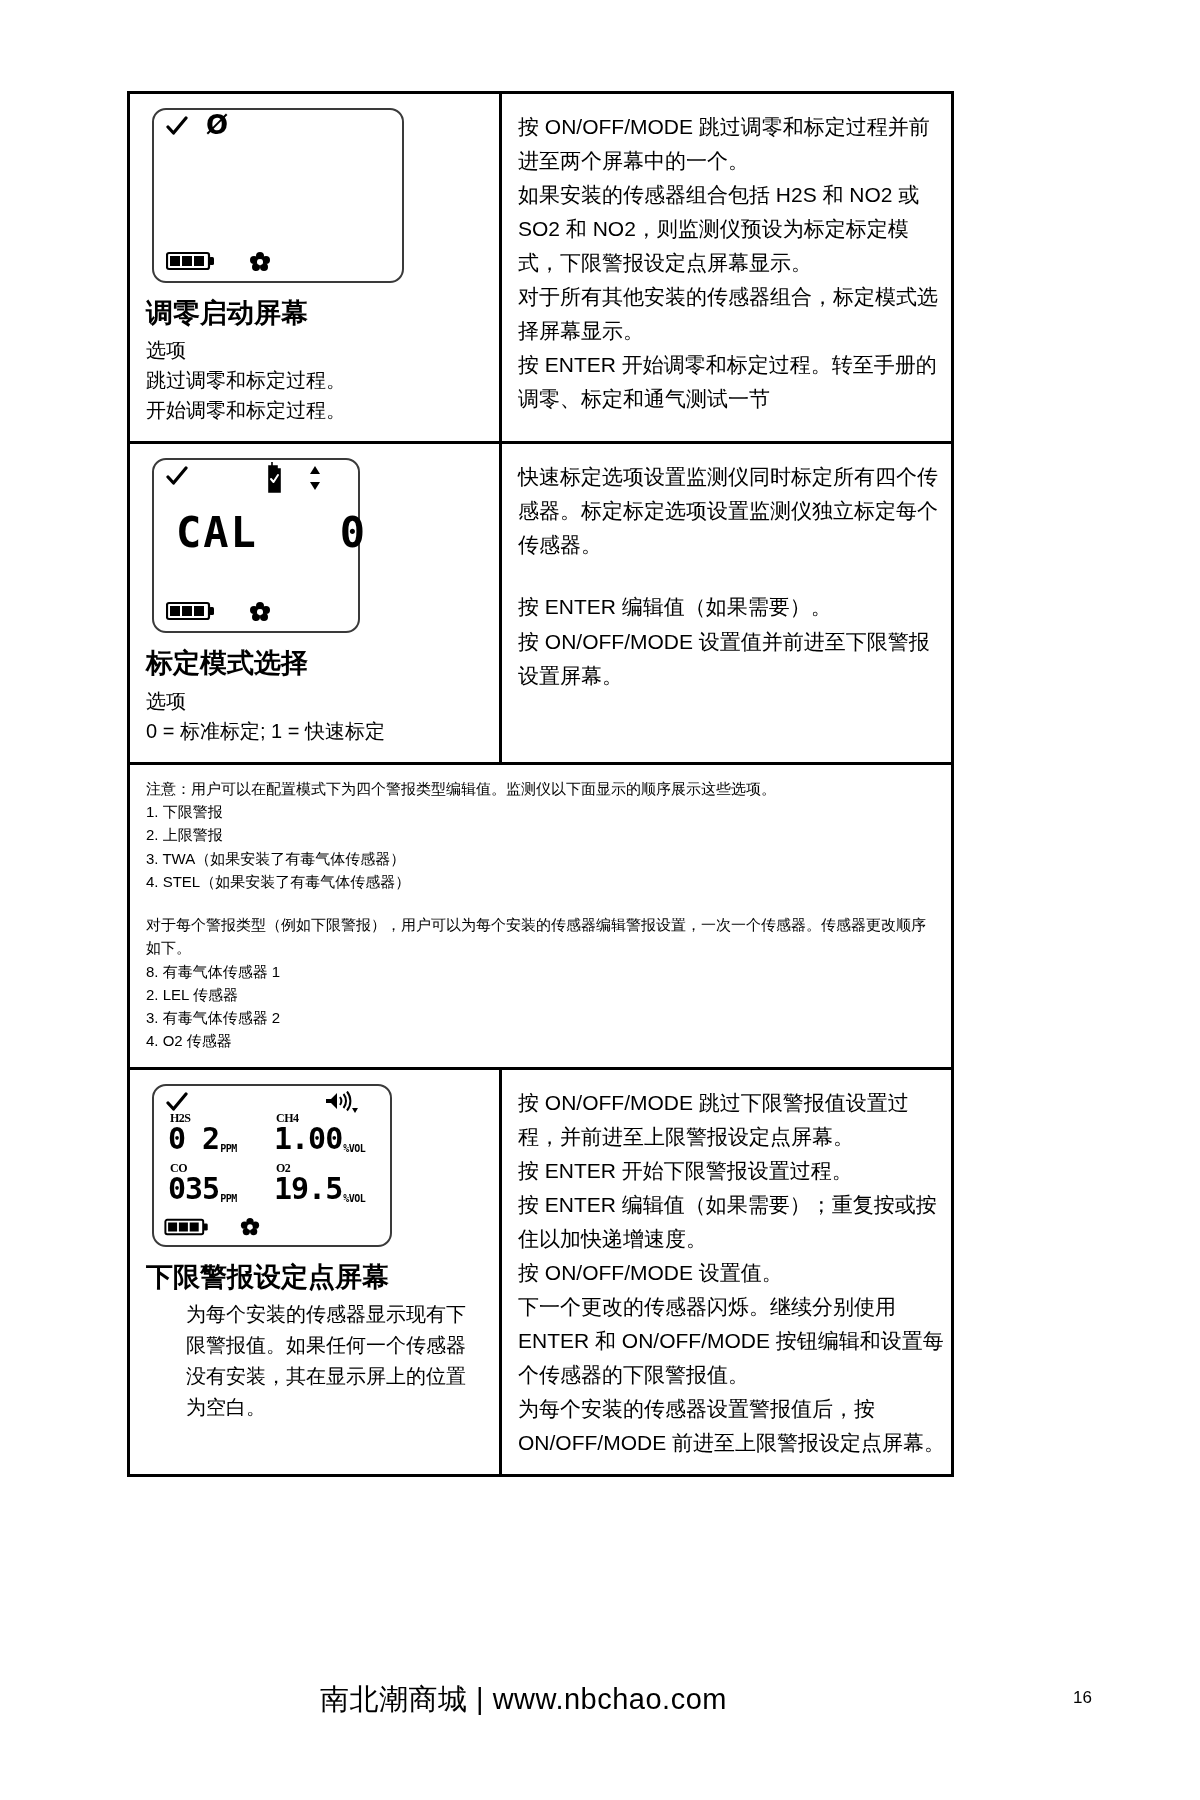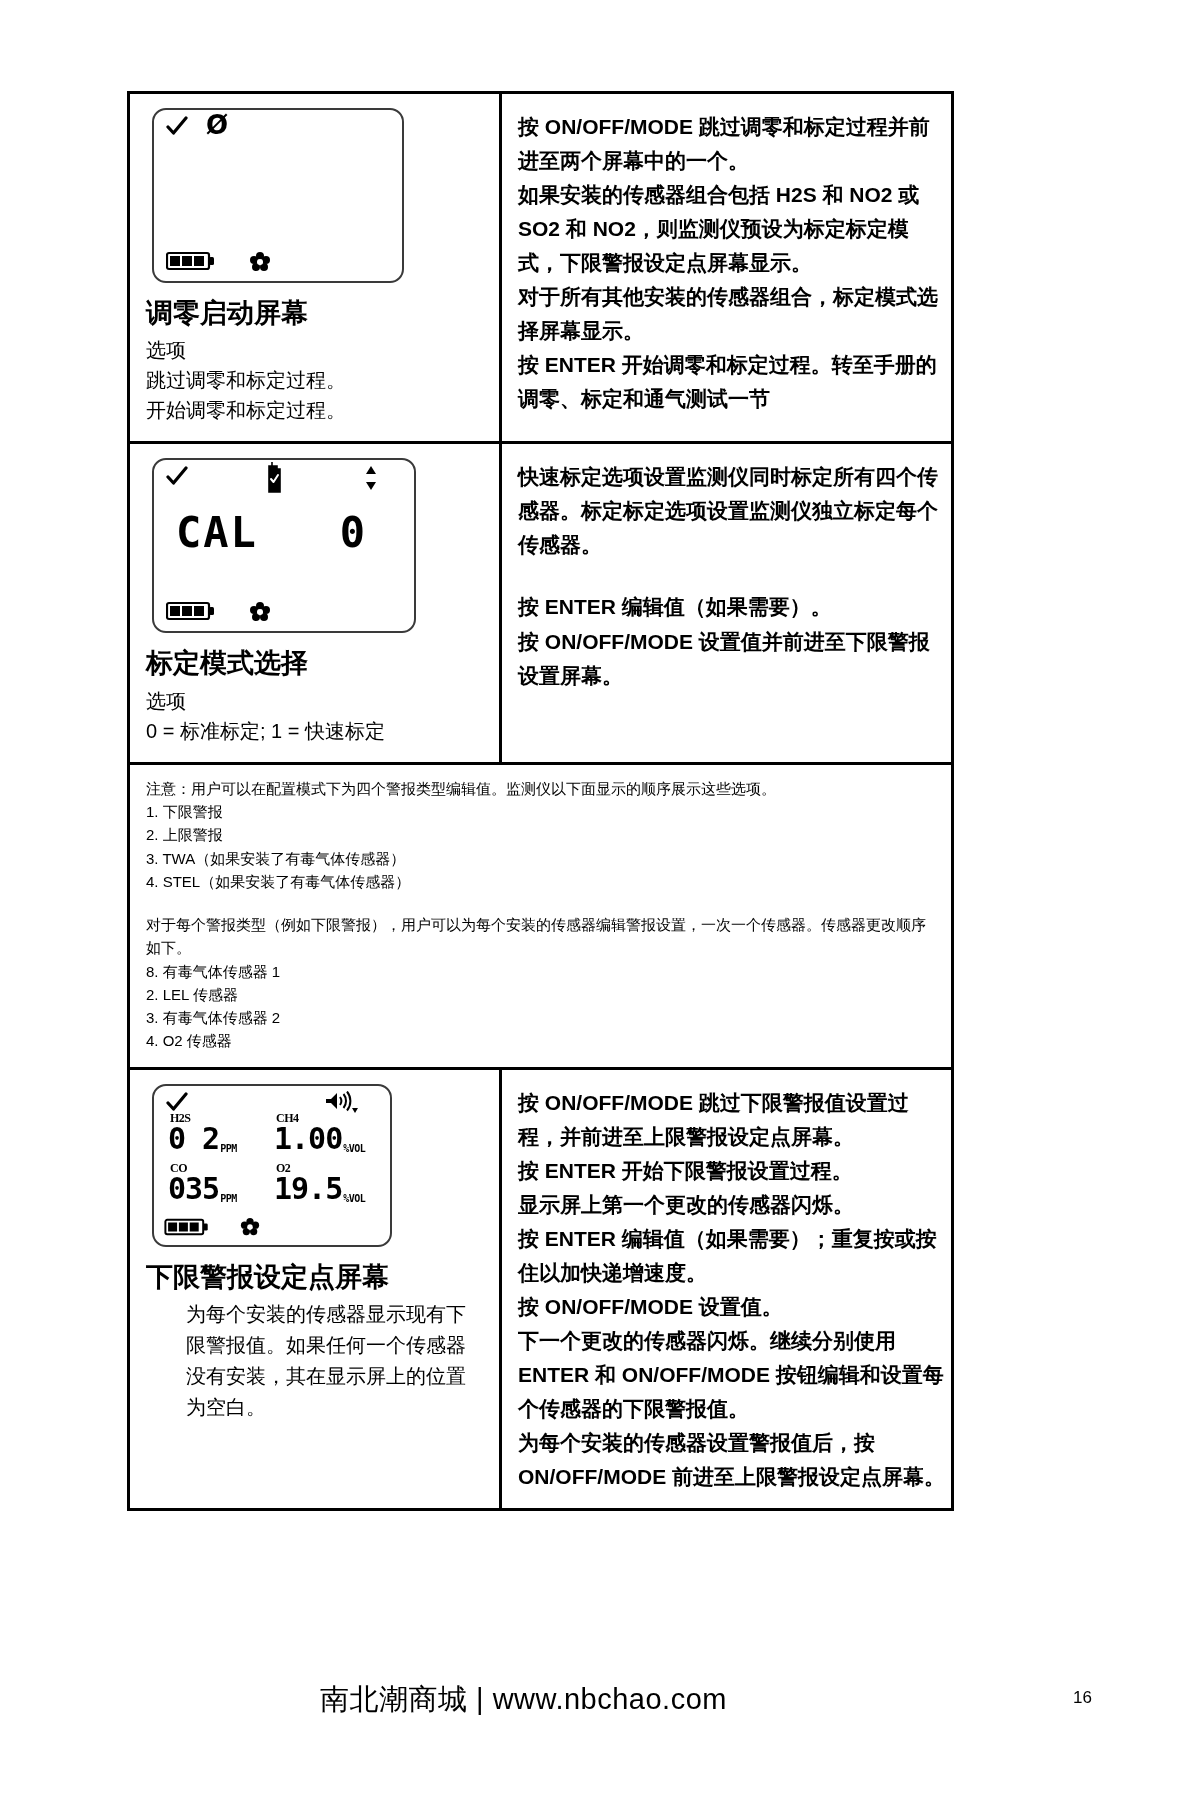--- a/index.html
+++ b/index.html
@@ -32,39 +32,38 @@
   .cell-left{
     width:372px;
     box-sizing:border-box;
     border-right:3px solid #000;
     padding:14px 16px 16px 16px;
   }
   .cell-right{
     flex:1;
     box-sizing:border-box;
     padding:16px 2px 14px 16px;
-    font-weight:bold;
   }
   .note-row{
     display:block;
     padding:12px 16px 14px 16px;
     border-bottom:3px solid #000000;
     box-sizing:border-box;
   }
 
   
   .lcd{
     border:2.5px solid #3a3a3a;
     border-radius:14px;
     background:#fff;
     position:relative;
     box-sizing:border-box;
   }
   .lcd-a{width:252px;height:175px;margin-left:6px;}
-  .lcd-b{width:264px;height:175px;margin-left:6px;text-decoration:underline;}
+  .lcd-b{width:208px;height:175px;margin-left:6px;text-decoration:underline;}
   .lcd-c{width:240px;height:163px;margin-left:6px;}
 
   .lcd-topbar{
     position:absolute;left:0;top:0;width:100%;height:34px;
   }
   .check{
     position:absolute;left:12px;top:6px;
     width:22px;height:22px;
   }
   .check svg{display:block;}
@@ -388,21 +387,20 @@
           </div>
         </div>
 
         <div class="cap-title">下限警报设定点屏幕</div>
         <div class="cap-body">为每个安装的传感器显示现有下限警报值。如果任何一个传感器没有安装，其在显示屏上的位置为空白。</div>
       </div>
 
       <div class="cell-right">
         <p class="p">按 ON/OFF/MODE 跳过下限警报值设置过程，并前进至上限警报设定点屏幕。</p>
         <p class="p">按 ENTER 开始下限警报设置过程。</p>
-        <p class="p">显示屏上第一个更改的传感器闪烁。</p>
         <p class="p">按 ENTER 编辑值（如果需要）；重复按或按住以加快递增速度。</p>
         <p class="p">按 ON/OFF/MODE 设置值。</p>
         <p class="p">下一个更改的传感器闪烁。继续分别使用 ENTER 和 ON/OFF/MODE 按钮编辑和设置每个传感器的下限警报值。</p>
         <p class="p">为每个安装的传感器设置警报值后，按 ON/OFF/MODE 前进至上限警报设定点屏幕。</p>
       </div>
     </div>
 
   </div>
 
   <div class="footer">

